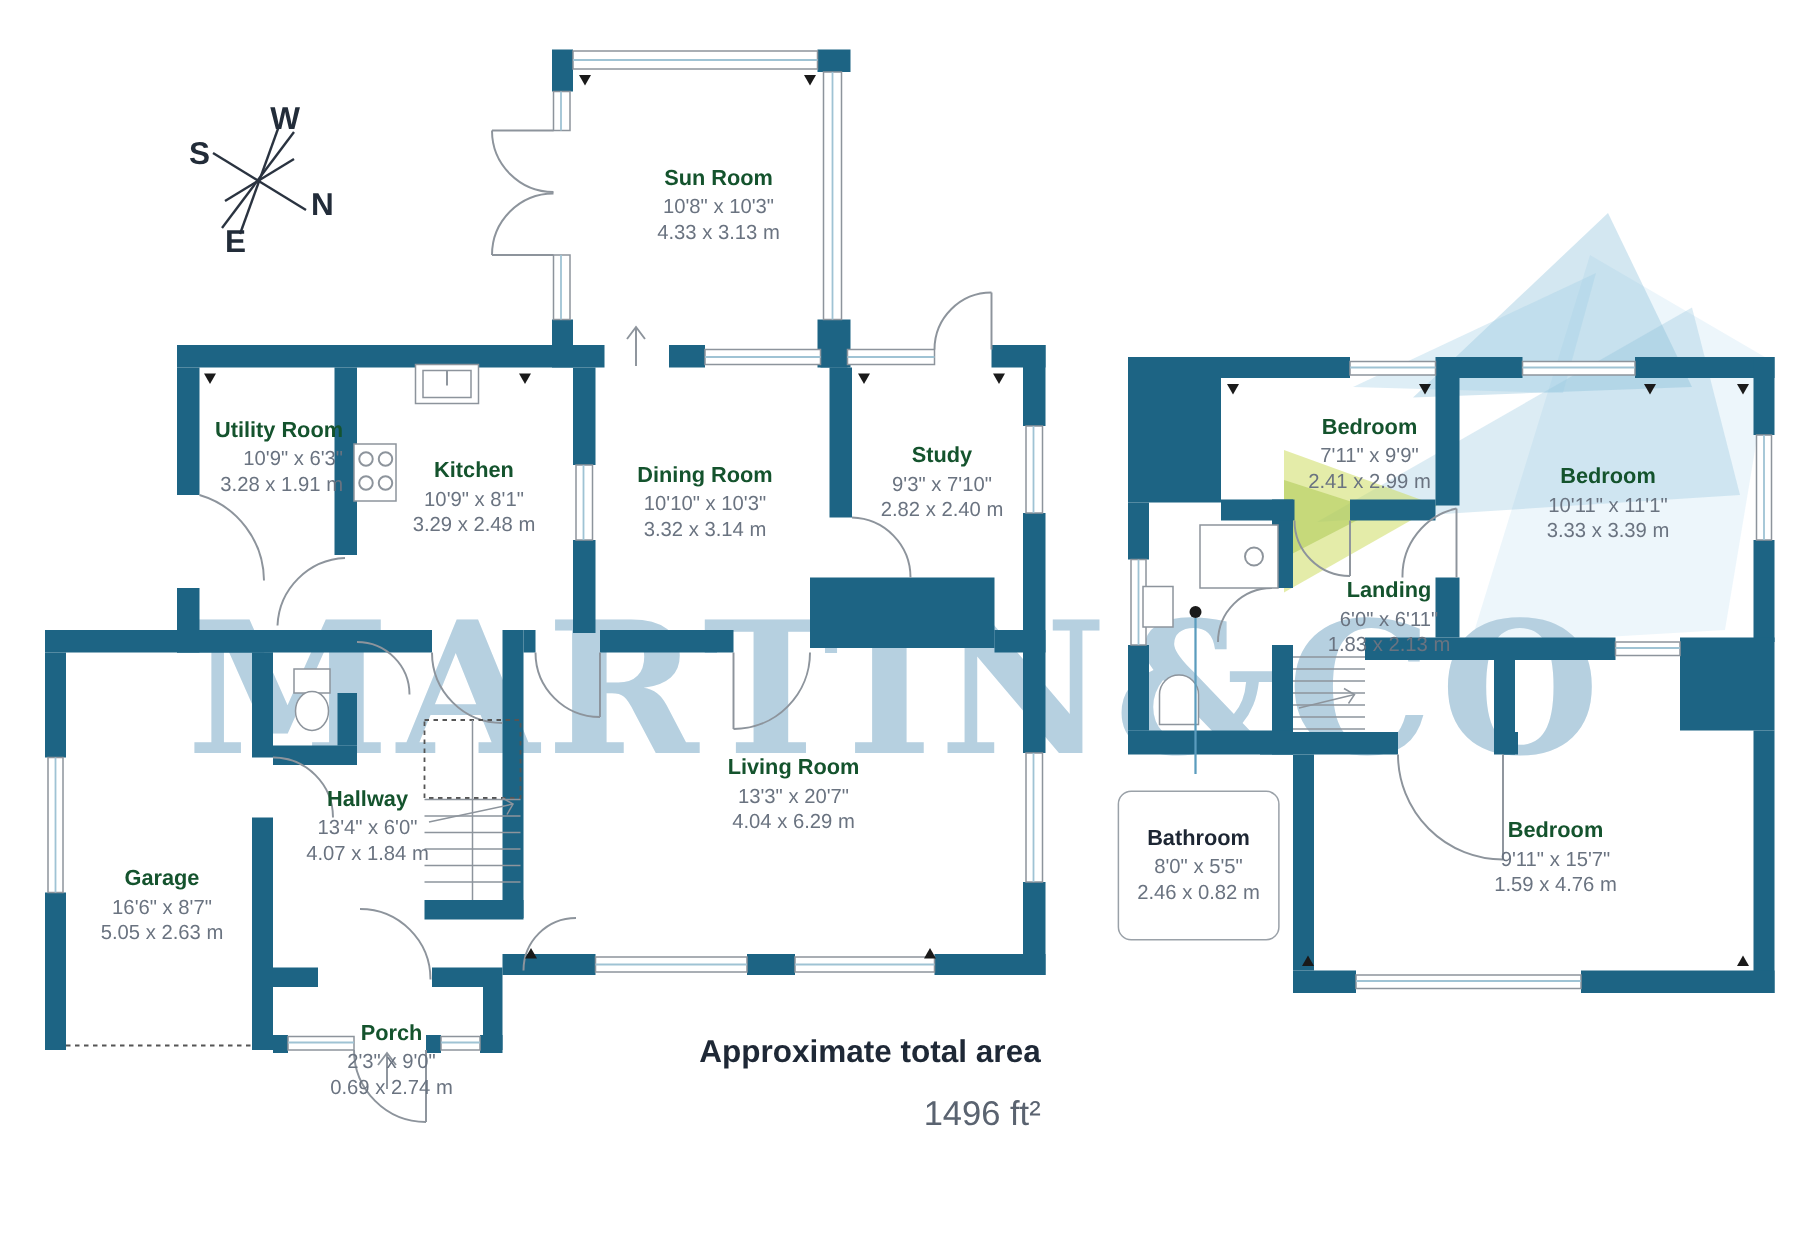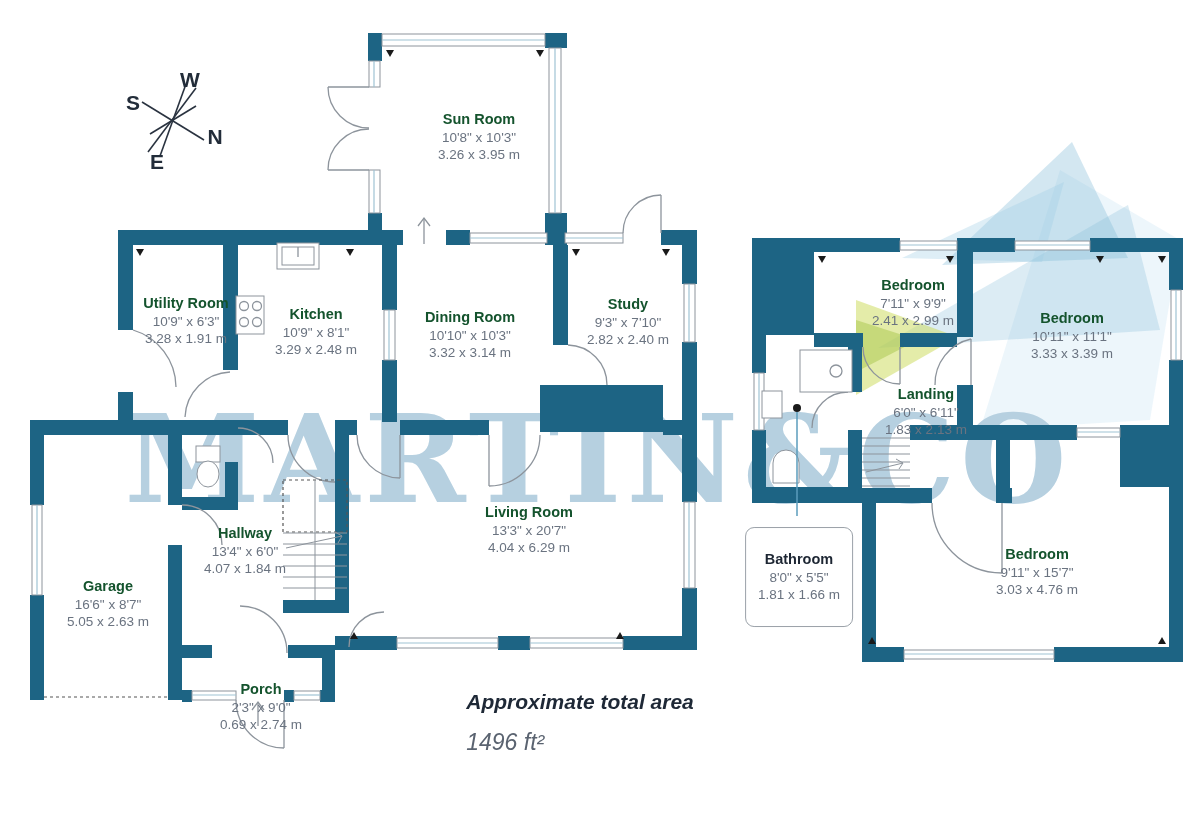--- a/index.html
+++ b/index.html
@@ -17,21 +17,21 @@
               line-height:1.3;white-space:nowrap;color:#6a7380;font-size:13.5px;z-index:5;}
   .room-label .nm{font-weight:bold;color:#14532d;font-size:14.5px;}
   .compass-letter{position:absolute;transform:translate(-50%,-50%);font-weight:bold;
                   font-size:21px;color:#222c39;z-index:5;}
   #bath-callout{position:absolute;left:799px;top:577px;transform:translate(-50%,-50%);
                 background:#fff;border:1.5px solid #9aa1a8;border-radius:9px;
                 padding:22px 12px;text-align:center;line-height:1.3;color:#6a7380;
                 font-size:13.5px;white-space:nowrap;z-index:6;}
   #bath-callout .nm{font-weight:bold;color:#1d2633;font-size:14.5px;}
   #total-block{position:absolute;left:580px;top:690px;transform:translateX(-50%);
-               text-align:left;z-index:5;font-style:italic;}
+               text-align:right;z-index:5;}
   #total-title{font-size:21px;font-weight:bold;color:#1e2836;}
   .total-val{font-size:23px;color:#5a6370;margin-top:15px;}
 </style>
 </head>
 <body>
 
 <div id="stage">
 
 <svg width="1200" height="829" viewBox="0 0 1200 829">
 
@@ -297,23 +297,23 @@
 </svg>
 
 <div class="compass-letter" style="left:190px;top:80px;">W</div>
 <div class="compass-letter" style="left:133px;top:103px;">S</div>
 <div class="compass-letter" style="left:215px;top:137px;">N</div>
 <div class="compass-letter" style="left:157px;top:162px;">E</div>
 
 <div class="room-label" style="left:479px;top:137px;">
   <div class="nm">Sun Room</div>
   <div>10'8" x 10'3"</div>
-  <div>3.26 x 3.95 m</div>
-</div>
-<div class="room-label" style="left:186px;top:321px;">
+  <div>4.33 x 3.13 m</div>
+</div>
+<div class="room-label" style="left:186px;top:305px;text-align:right;">
   <div class="nm">Utility Room</div>
   <div>10'9" x 6'3"</div>
   <div>3.28 x 1.91 m</div>
 </div>
 <div class="room-label" style="left:316px;top:332px;">
   <div class="nm">Kitchen</div>
   <div>10'9" x 8'1"</div>
   <div>3.29 x 2.48 m</div>
 </div>
 <div class="room-label" style="left:470px;top:335px;text-align:center;">
@@ -357,27 +357,27 @@
   <div>3.33 x 3.39 m</div>
 </div>
 <div class="room-label" style="left:926px;top:412px;">
   <div class="nm">Landing</div>
   <div>6'0" x 6'11"</div>
   <div>1.83 x 2.13 m</div>
 </div>
 <div class="room-label" style="left:1037px;top:572px;">
   <div class="nm">Bedroom</div>
   <div>9'11" x 15'7"</div>
-  <div>3.03 x 4.76 m</div>
+  <div>1.59 x 4.76 m</div>
 </div>
 
 <div id="bath-callout">
   <div class="nm">Bathroom</div>
   <div>8'0" x 5'5"</div>
-  <div>1.81 x 1.66 m</div>
+  <div>2.46 x 0.82 m</div>
 </div>
 
 <div id="total-block">
   <div id="total-title">Approximate total area</div>
   <div class="total-val">1496 ft²</div>
 </div>
 
 </div>
 
 </body></html>

